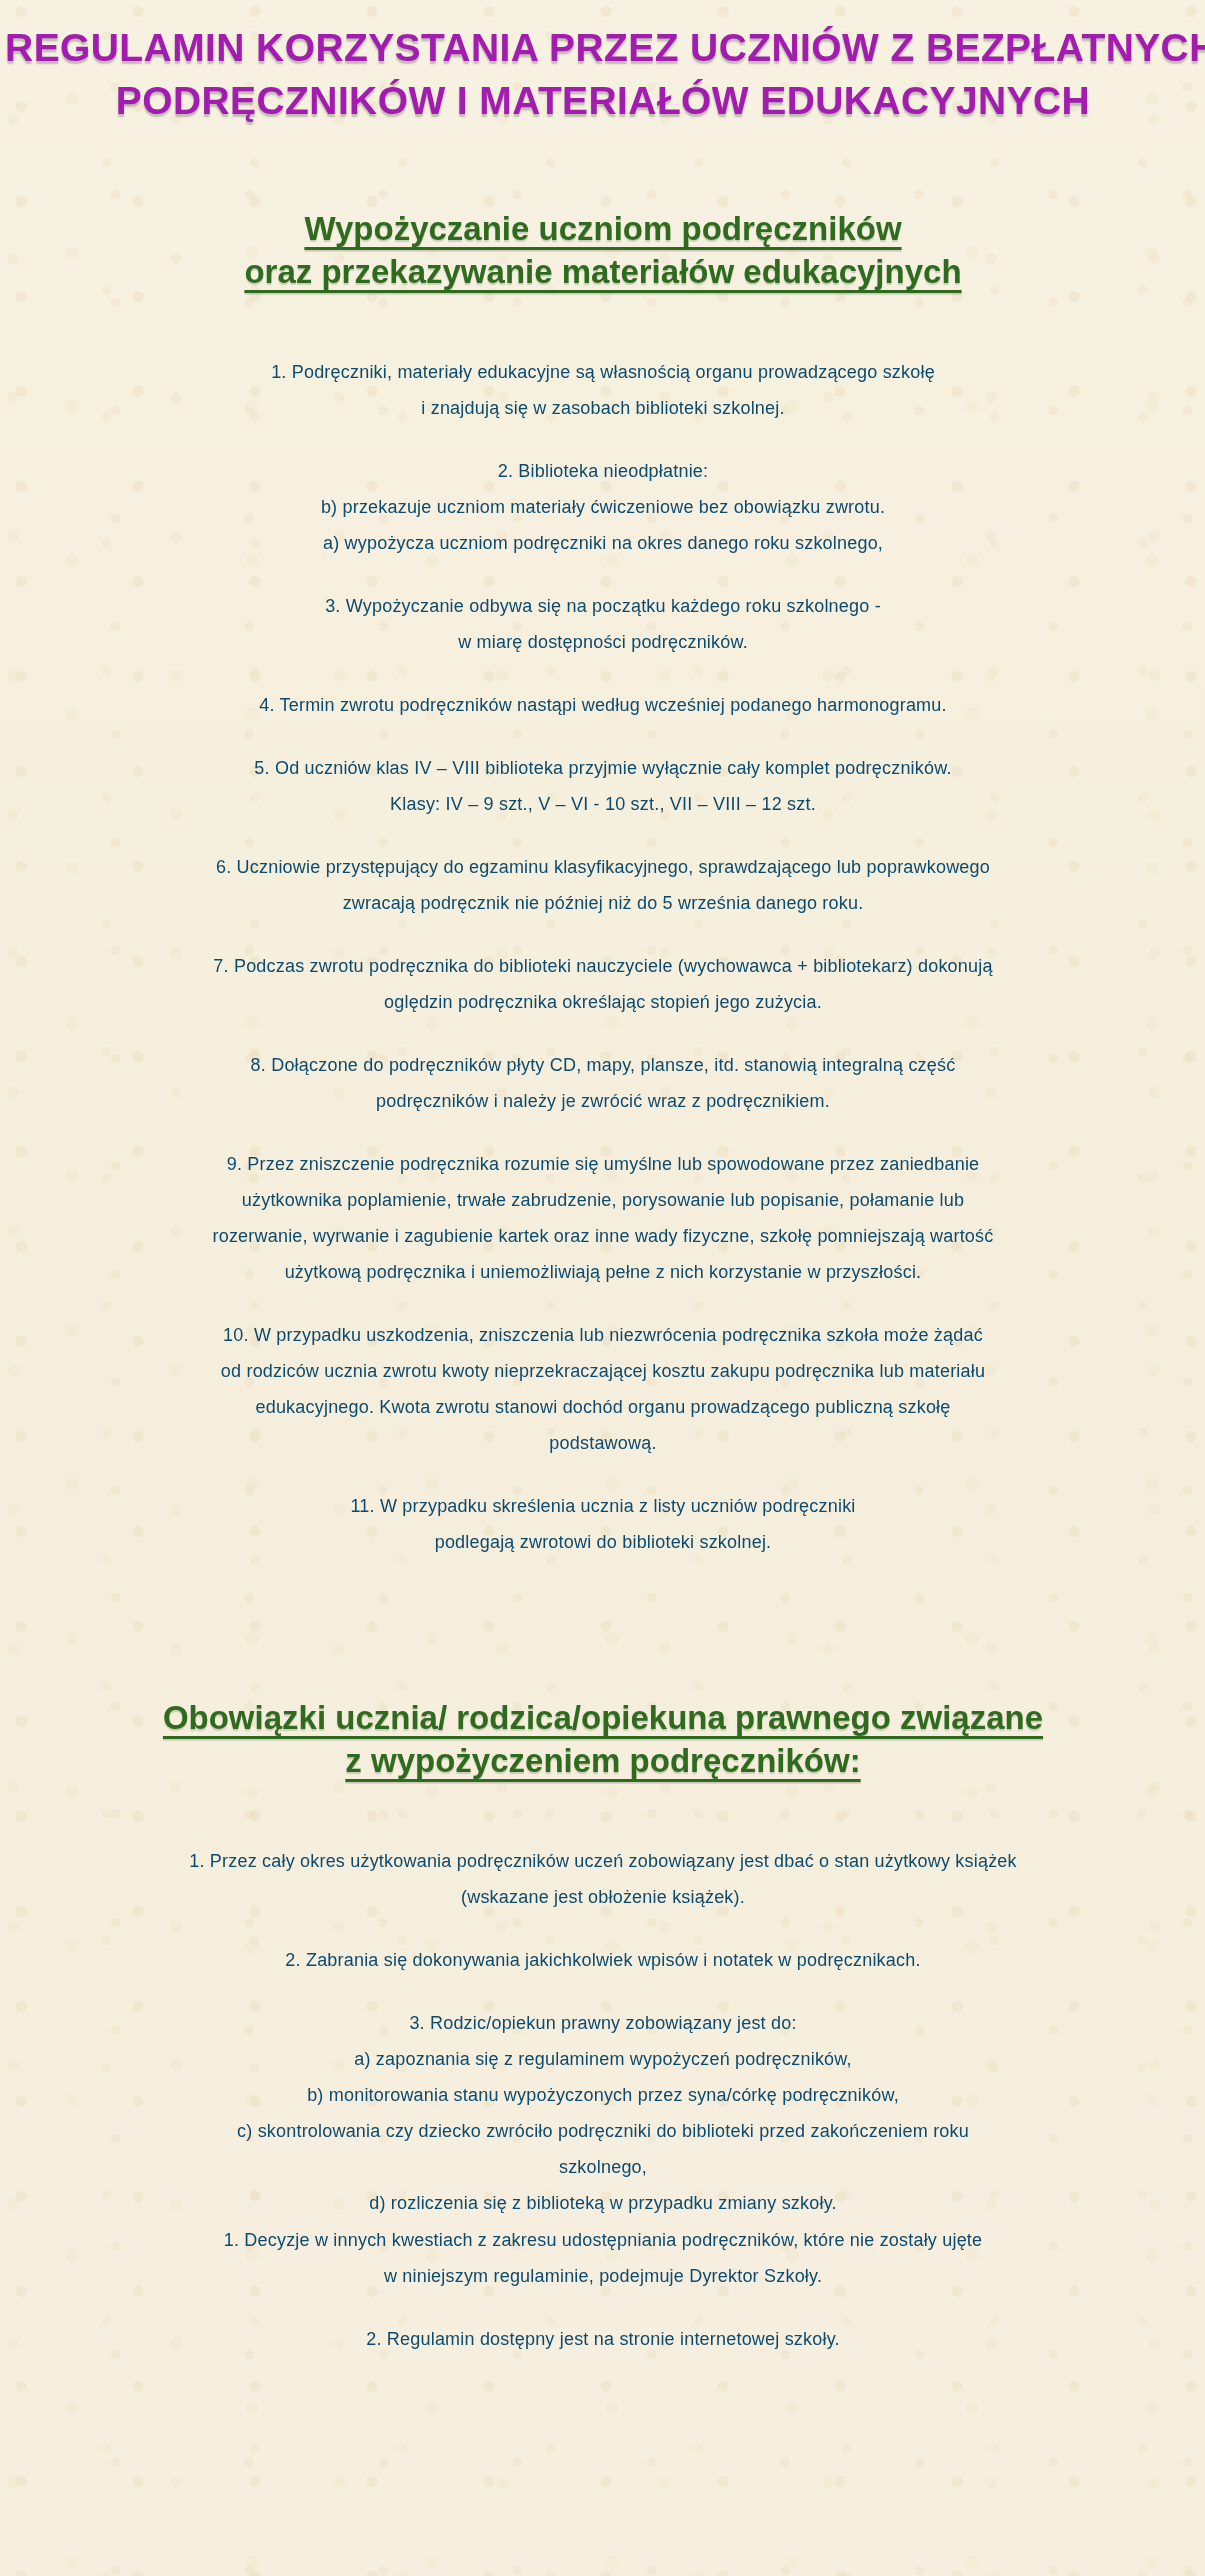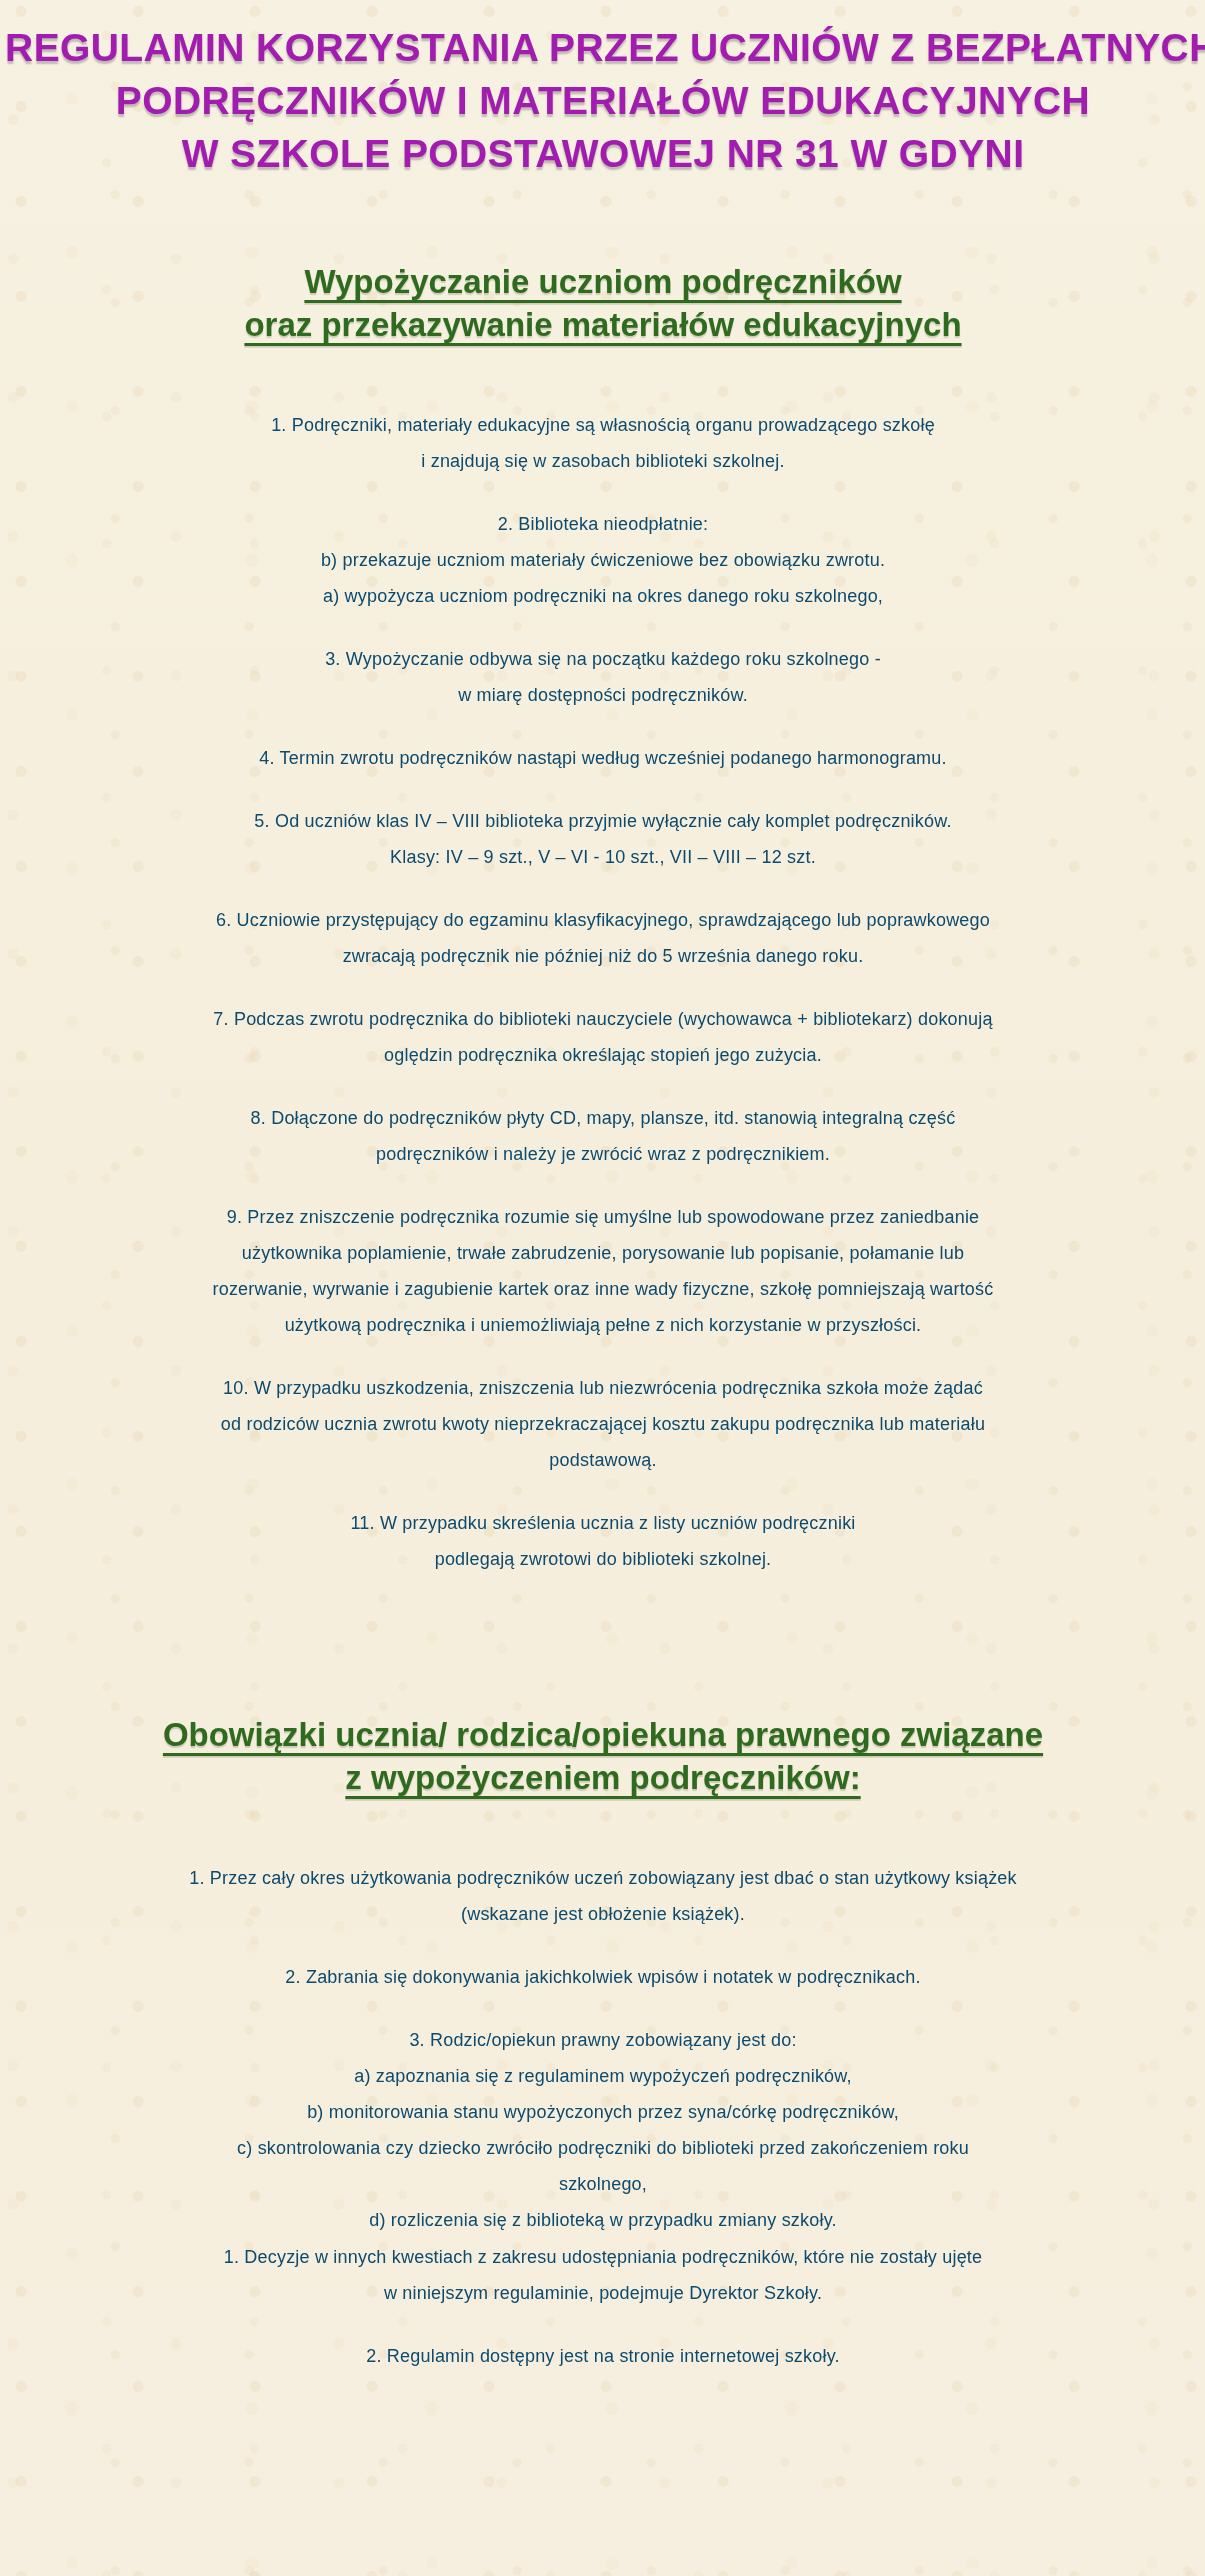--- a/index.html
+++ b/index.html
@@ -74,21 +74,20 @@
   .sec-final .item.first         { margin-top: 1.7px; }
 </style>
 </head>
 <body>
 
 <main class="doc">
 
   <h1 class="title">
     <span class="line">REGULAMIN KORZYSTANIA PRZEZ UCZNIÓW Z BEZPŁATNYCH</span>
     <span class="line">PODRĘCZNIKÓW I MATERIAŁÓW EDUKACYJNYCH</span>
-    <span class="line">W SZKOLE PODSTAWOWEJ NR 31 W GDYNI</span>
   </h1>
 
   <section class="sec-lending">
     <h2 class="green-heading">
       <span class="line">Wypożyczanie uczniom podręczników</span>
       <span class="line">oraz przekazywanie materiałów edukacyjnych</span>
     </h2>
 
     <p class="item first">
       <span class="line">1. Podręczniki, materiały edukacyjne są własnością organu prowadzącego szkołę</span>
@@ -133,20 +132,21 @@
     <p class="item">
       <span class="line">9. Przez zniszczenie podręcznika rozumie się umyślne lub spowodowane przez zaniedbanie</span>
       <span class="line">użytkownika poplamienie, trwałe zabrudzenie, porysowanie lub popisanie, połamanie lub</span>
       <span class="line">rozerwanie, wyrwanie i zagubienie kartek oraz inne wady fizyczne, szkołę pomniejszają wartość</span>
       <span class="line">użytkową podręcznika i uniemożliwiają pełne z nich korzystanie w przyszłości.</span>
     </p>
 
     <p class="item">
       <span class="line">10. W przypadku uszkodzenia, zniszczenia lub niezwrócenia podręcznika szkoła może żądać</span>
       <span class="line">od rodziców ucznia zwrotu kwoty nieprzekraczającej kosztu zakupu podręcznika lub materiału</span>
+      <span class="line">edukacyjnego. Kwota zwrotu stanowi dochód organu prowadzącego publiczną szkołę</span>
       <span class="line">podstawową.</span>
     </p>
 
     <p class="item">
       <span class="line">11. W przypadku skreślenia ucznia z listy uczniów podręczniki</span>
       <span class="line"><span>podlegają </span><b>zwrotowi do biblioteki szkolnej.</b></span>
     </p>
   </section>
 
   <section class="sec-duties">

